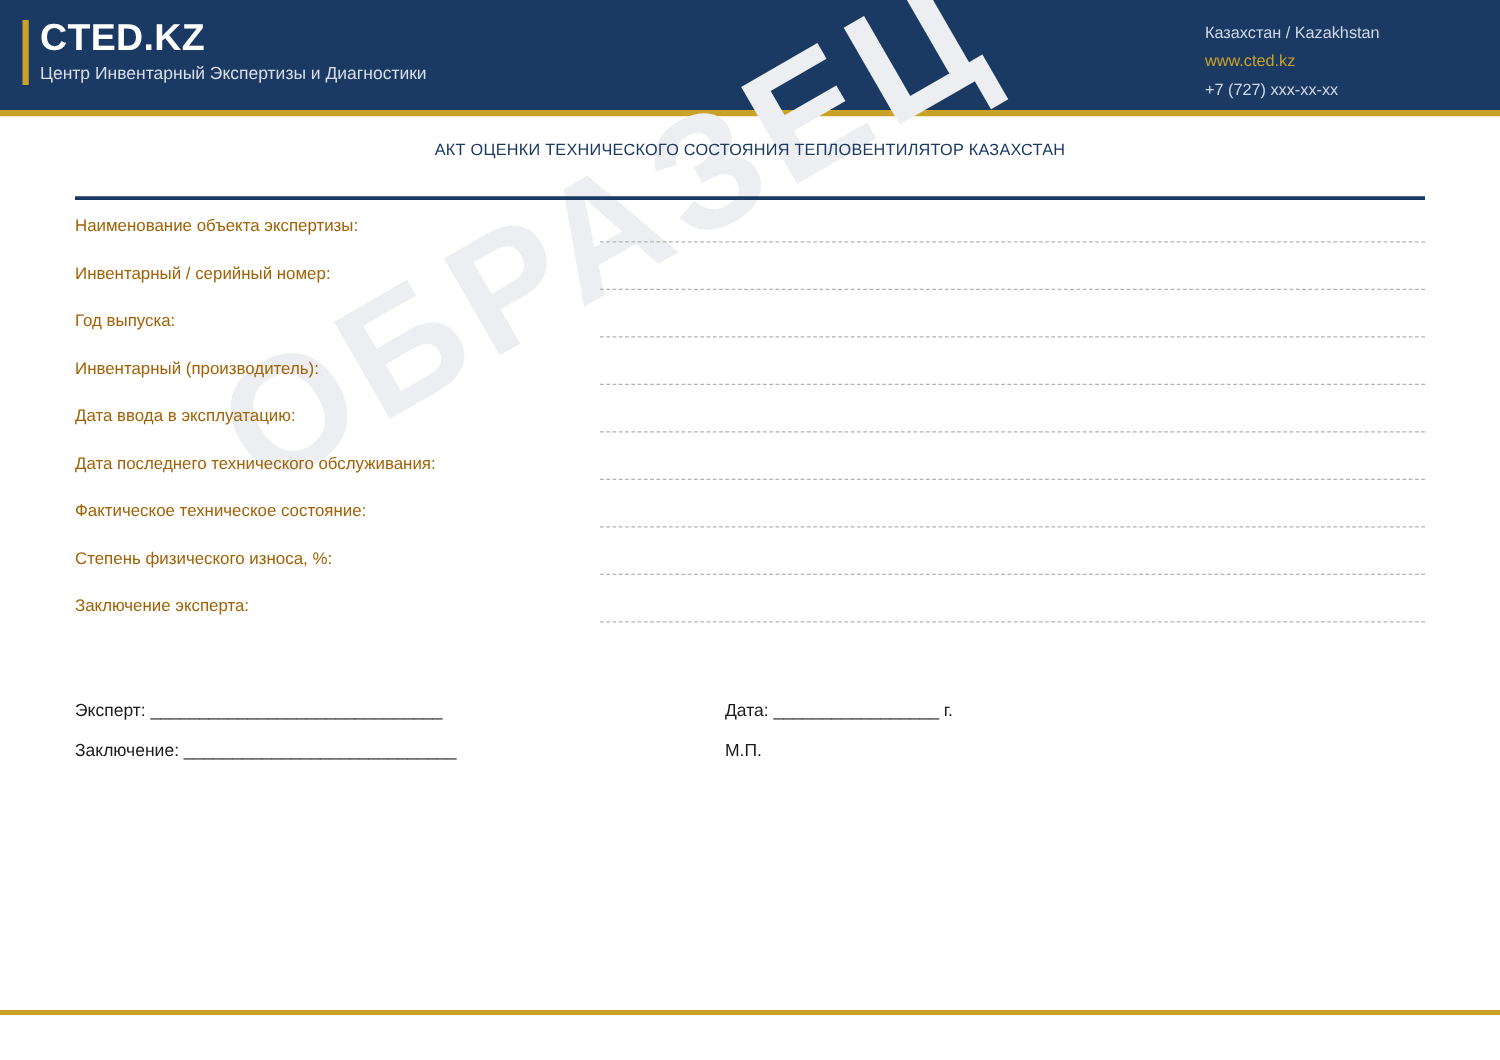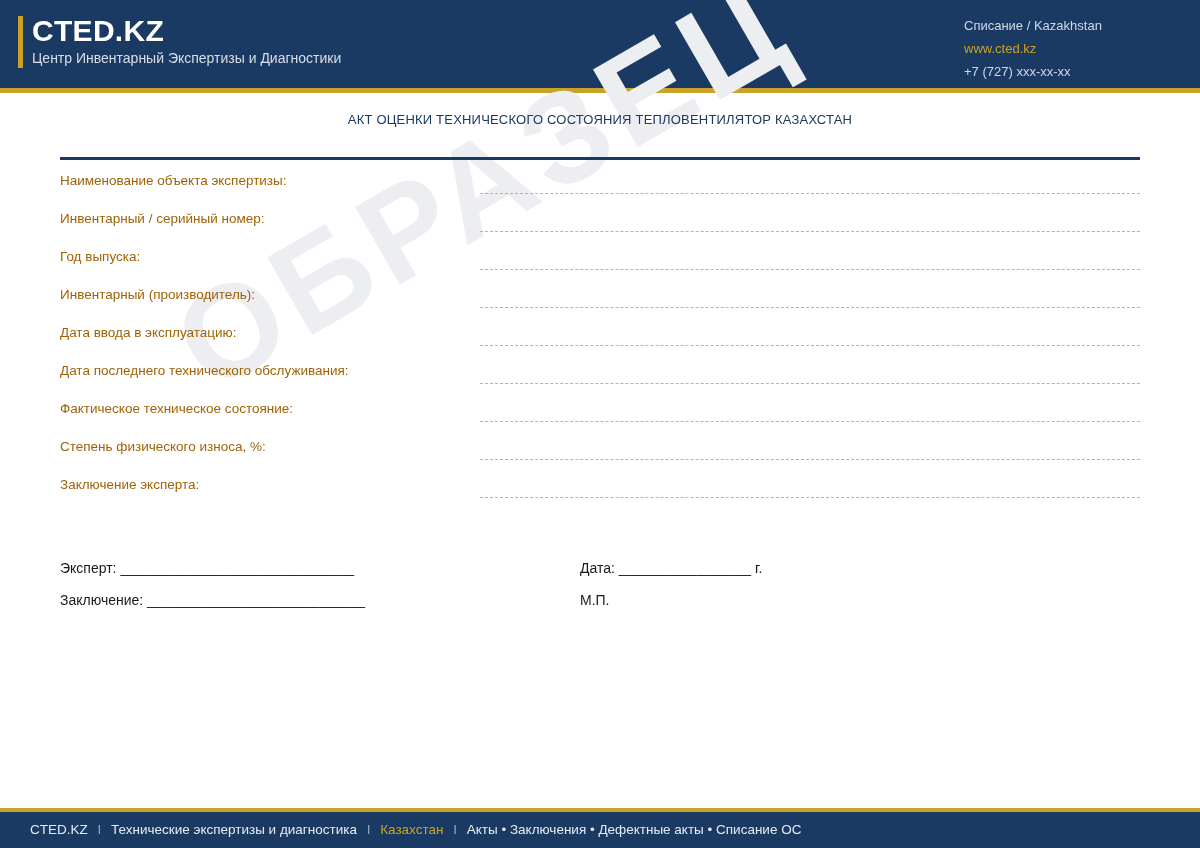--- a/index.html
+++ b/index.html
@@ -183,21 +183,21 @@
 </head>
 <body>
 
 <div class="page">
 
   <div class="header">
     <div class="brand-rule"></div>
     <div class="brand-title">CTED.KZ</div>
     <div class="brand-sub">Центр Инвентарный Экспертизы и Диагностики</div>
     <div class="hdr-right">
-      <div>Списание / Kazakhstan</div>
+      <div>Казахстан / Kazakhstan</div>
       <div class="site">www.cted.kz</div>
       <div>+7 (727) xxx-xx-xx</div>
     </div>
   </div>
   <div class="header-gold-line"></div>
 
   <div class="watermark">
     <span>ОБРАЗЕЦ</span>
   </div>
 
@@ -244,25 +244,14 @@
   </div>
 
   <div class="sign-block">
     <div class="sign-left-1">Эксперт: ______________________________</div>
     <div class="sign-left-2">Заключение: ____________________________</div>
     <div class="sign-right-1">Дата: _________________ г.</div>
     <div class="sign-right-2">М.П.</div>
   </div>
 
   <div class="footer-gold"></div>
-  <div class="footer">
-    <div class="footer-text">
-      <span>CTED.KZ</span>
-      <span class="sep">I</span>
-      <span>Технические экспертизы и диагностика</span>
-      <span class="sep">I</span>
-      <span class="gold">Казахстан</span>
-      <span class="sep">I</span>
-      <span>Акты • Заключения • Дефектные акты • Списание ОС</span>
-    </div>
-  </div>
 
 </div>
 
 </body></html>

